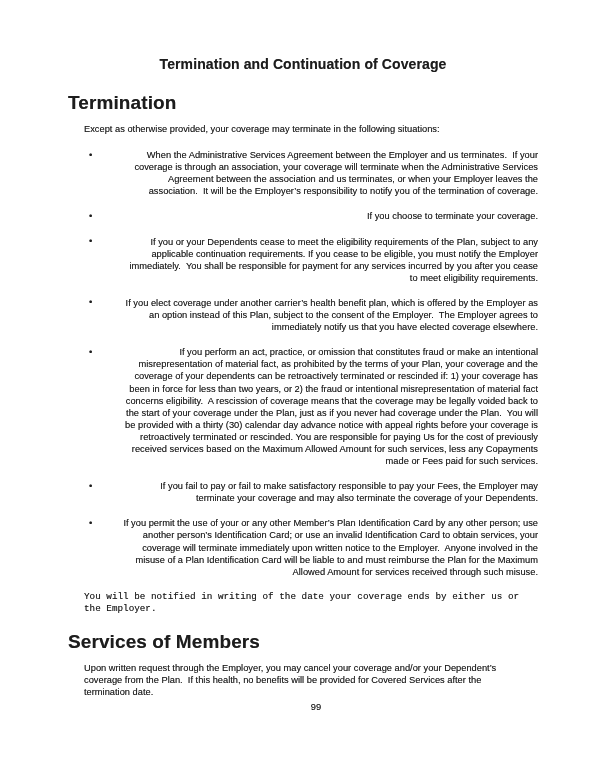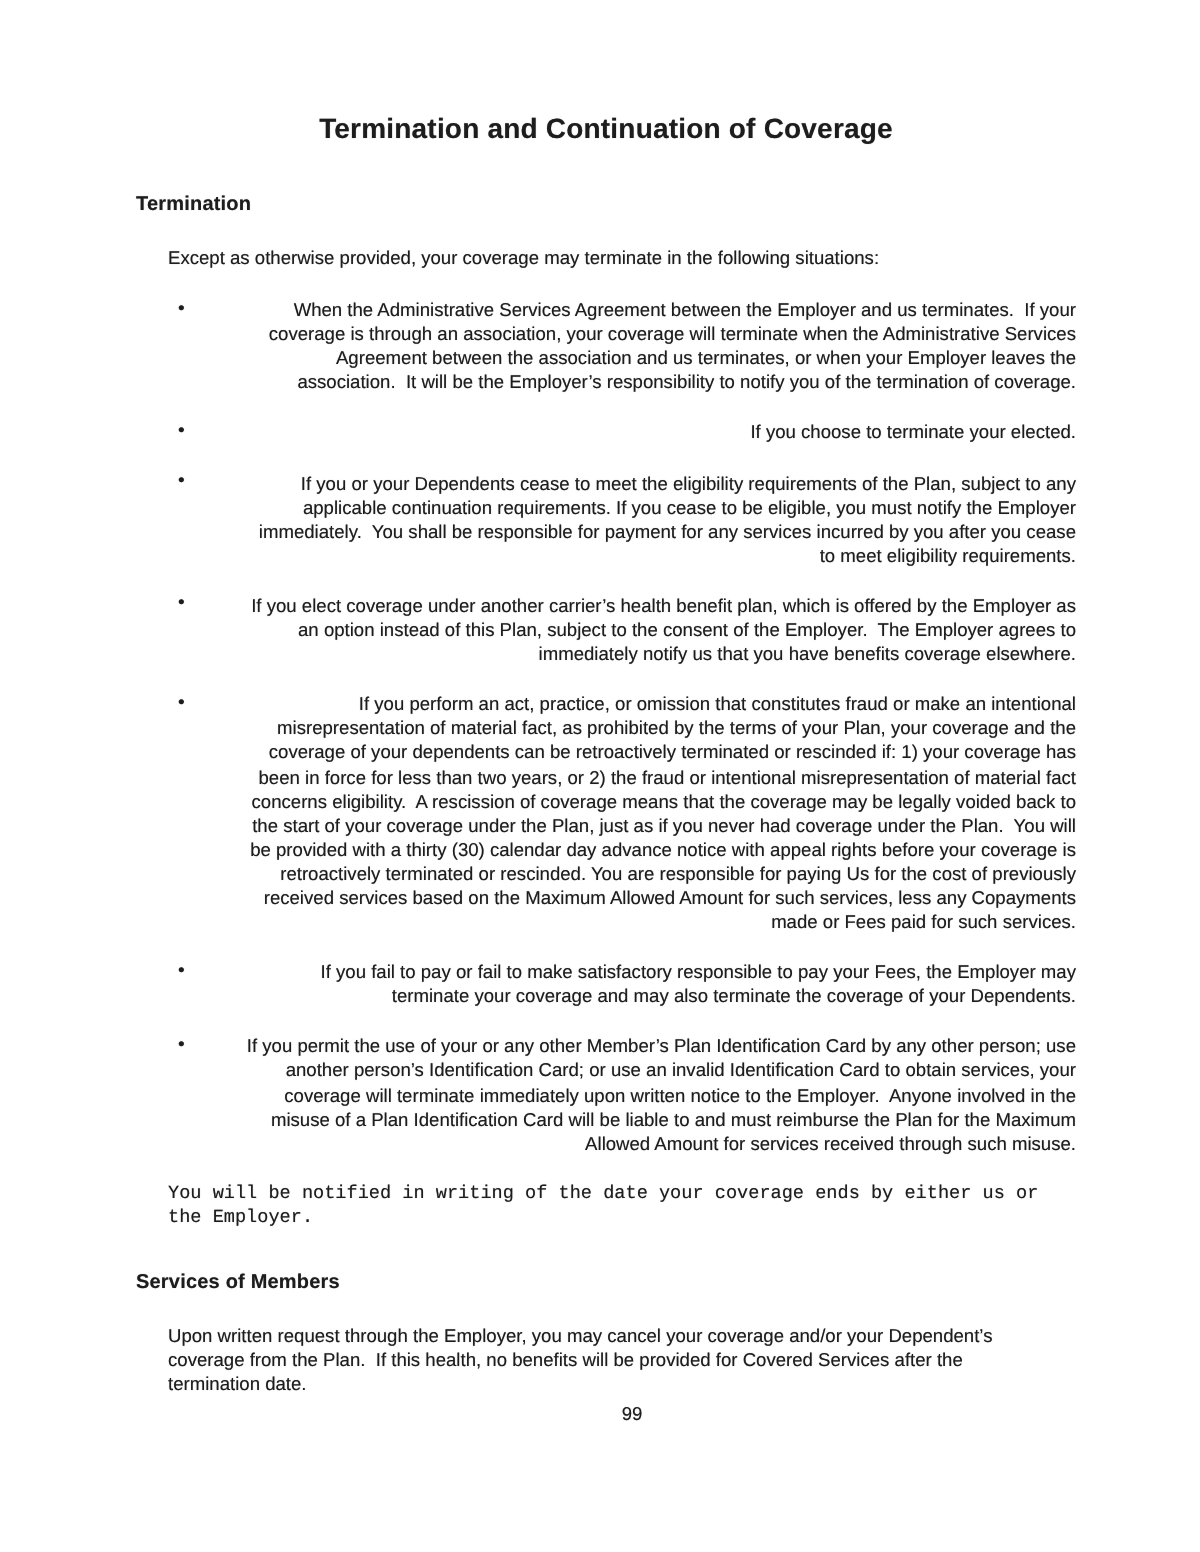--- a/index.html
+++ b/index.html
@@ -24,21 +24,21 @@
   .doc-title {
     margin: 56px 0 0 0;
     font-size: 14px;
     line-height: 17px;
     font-weight: bold;
     text-align: center;
     letter-spacing: 0.1px;
   }
   .section-heading {
     margin: 20px 0 0 0;
-    font-size: 10px;
+    font-size: 19px;
     line-height: 19px;
     font-weight: bold;
     letter-spacing: 0.1px;
   }
   .section-heading.removal {
     margin-top: 17px;
   }
   .body-text {
     margin: 11px 0 0 16px;
     font-size: 9.3px;
@@ -99,34 +99,34 @@
     <ul class="bullet-list">
       <li class="bullet-item">
         <span class="bullet-marker">•</span>
         <div class="bullet-text">When the Administrative Services Agreement between the Employer and us terminates.  If your
 coverage is through an association, your coverage will terminate when the Administrative Services
 Agreement between the association and us terminates, or when your Employer leaves the
 association.  It will be the Employer’s responsibility to notify you of the termination of coverage.</div>
       </li>
       <li class="bullet-item">
         <span class="bullet-marker">•</span>
-        <div class="bullet-text">If you choose to terminate your elected.</div>
+        <div class="bullet-text">If you choose to terminate your coverage.</div>
       </li>
       <li class="bullet-item">
         <span class="bullet-marker">•</span>
         <div class="bullet-text">If you or your Dependents cease to meet the eligibility requirements of the Plan, subject to any
 applicable continuation requirements. If you cease to be eligible, you must notify the Employer
 immediately.  You shall be responsible for payment for any services incurred by you after you cease
 to meet eligibility requirements.</div>
       </li>
       <li class="bullet-item">
         <span class="bullet-marker">•</span>
         <div class="bullet-text">If you elect coverage under another carrier’s health benefit plan, which is offered by the Employer as
 an option instead of this Plan, subject to the consent of the Employer.  The Employer agrees to
-immediately notify us that you have benefits coverage elsewhere.</div>
+immediately notify us that you have elected coverage elsewhere.</div>
       </li>
       <li class="bullet-item">
         <span class="bullet-marker">•</span>
         <div class="bullet-text">If you perform an act, practice, or omission that constitutes fraud or make an intentional
 misrepresentation of material fact, as prohibited by the terms of your Plan, your coverage and the
 coverage of your dependents can be retroactively terminated or rescinded if: 1) your coverage has
 been in force for less than two years, or 2) the fraud or intentional misrepresentation of material fact
 concerns eligibility.  A rescission of coverage means that the coverage may be legally voided back to
 the start of your coverage under the Plan, just as if you never had coverage under the Plan.  You will
 be provided with a thirty (30) calendar day advance notice with appeal rights before your coverage is

